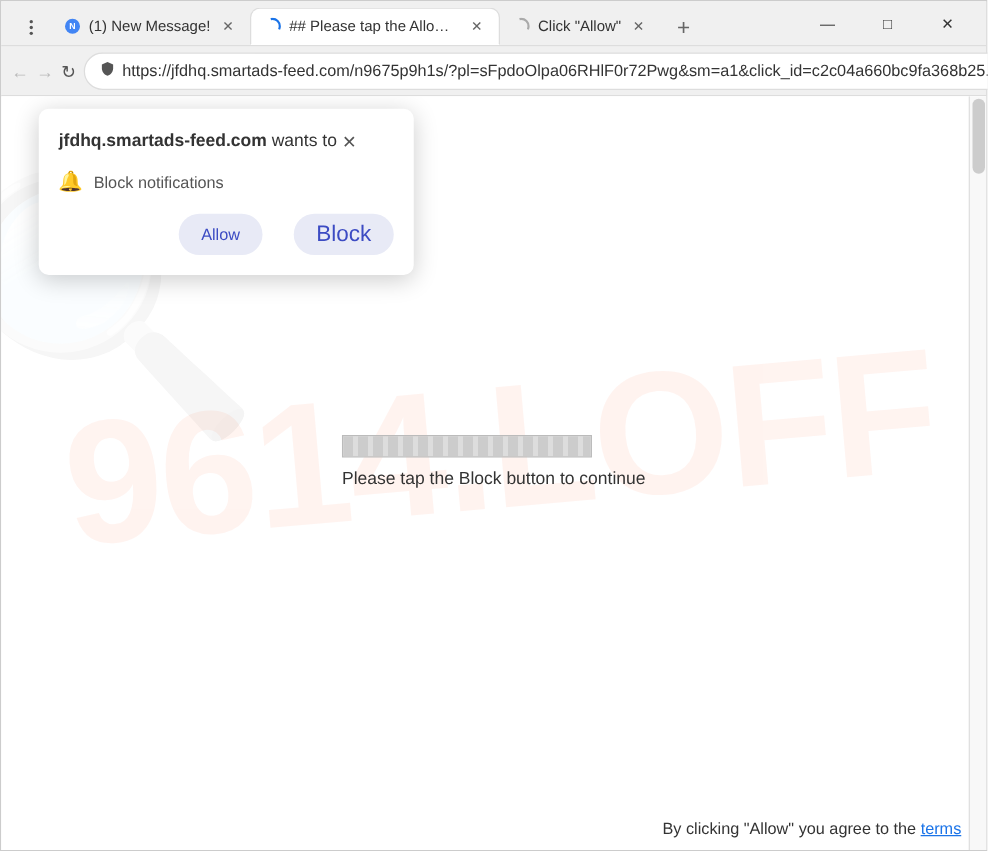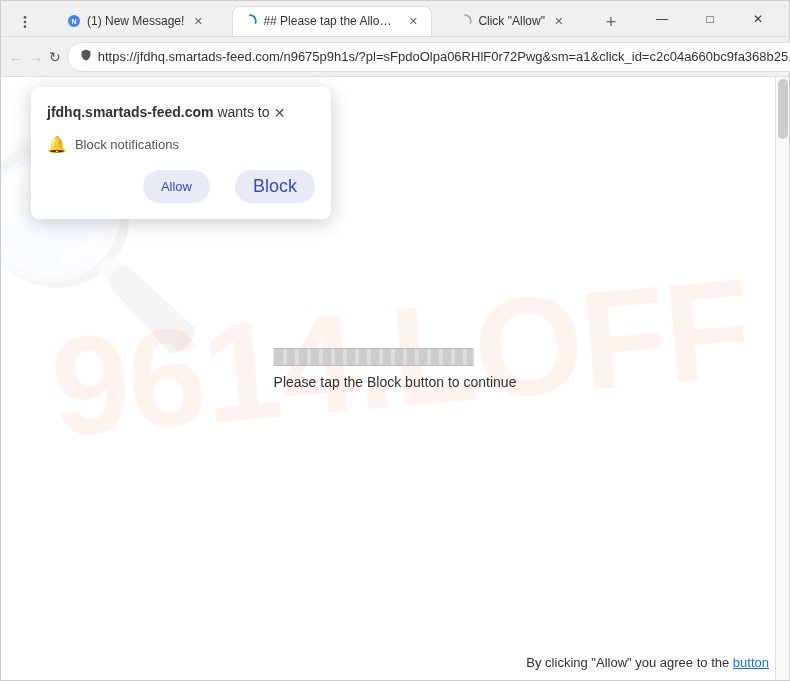--- a/index.html
+++ b/index.html
@@ -30,21 +30,21 @@
       padding: 0 8px;
       border-bottom: 1px solid #ddd;
       position: relative;
     }
 
     .tabs-area {
       display: flex;
       align-items: flex-end;
       flex: 1;
       height: 100%;
-      gap: 16px;
+      gap: 0;
     }
 
     .tab {
       display: flex;
       align-items: center;
       height: 30px;
       padding: 0 10px;
       border-radius: 8px 8px 0 0;
       font-size: 12px;
       color: #333;
@@ -420,21 +420,21 @@
       </div>
     </div>
 
     <div class="loading-area">
       <div class="loading-bar"></div>
       <div class="loading-text">Please tap the Block button to continue</div>
     </div>
 
     <div class="footer-text">
       <span>By clicking "Allow" you agree to the</span>
-      <a href="#">button</a>
+      <a href="#">terms</a>
     </div>
 
     <div class="scrollbar">
       <div class="scrollbar-thumb"></div>
     </div>
 
     <div class="notification-popup">
       <div class="popup-header">
         <div class="popup-title">
           <strong>jfdhq.smartads-feed.com</strong>

